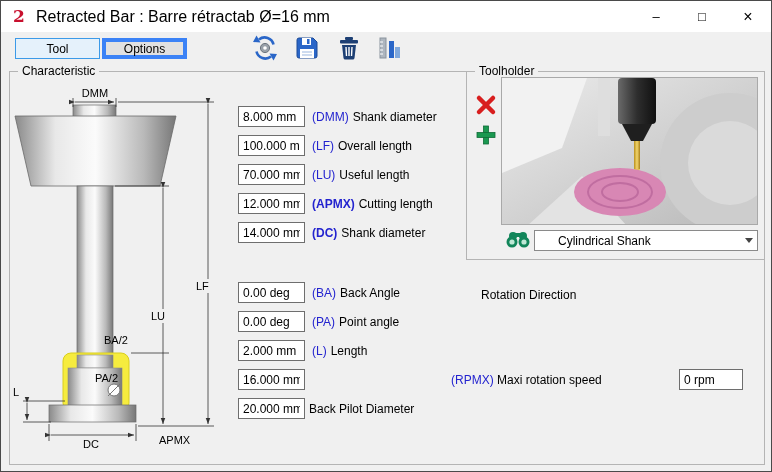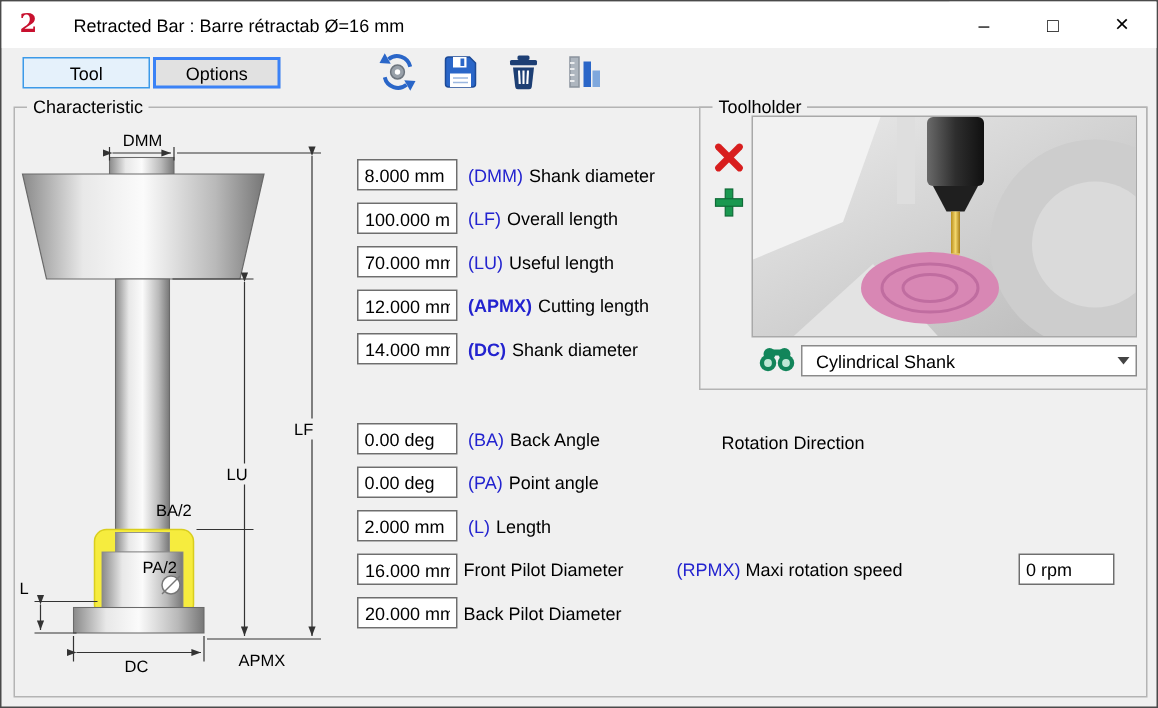--- a/index.html
+++ b/index.html
@@ -4,27 +4,27 @@
 <style>
   *{box-sizing:border-box;margin:0;padding:0}
   html,body{background:#8d8d8d}
   body{font-family:"Liberation Sans",sans-serif;font-size:12px;color:#000}
   .window{position:relative;width:772px;height:472px;background:#f0f0f0;border:1px solid #4a4a4a;overflow:hidden}
 
   
   .titlebar{position:absolute;left:0;top:0;right:0;height:31px;background:#fff;display:flex;align-items:center}
   .app-icon{margin-left:10px;width:16px;height:16px;line-height:15px;text-align:center;
             color:var(--title_icon_red);font-weight:bold;font-size:17px;font-family:"DejaVu Serif",serif}
-  .title{margin-left:22px;font-size:12px}
+  .title{margin-left:9px;font-size:16px}
   .win-controls{position:absolute;right:0;top:0;height:31px;display:flex}
   .win-btn{width:46px;height:31px;display:flex;align-items:center;justify-content:center;font-size:13px;background:#fff;border:none;font-family:inherit}
 
   
   .tab{position:absolute;top:37px;width:85px;height:21px;font-family:inherit;font-size:12px;
-       background:#e1e1e1;border:2px solid #3b82f6}
+       background:#e1e1e1;border:4px solid #3b82f6}
   .tab.selected{background:var(--selected_tab_bg);border:1px solid var(--selected_tab_border)}
   .icon-btn{position:absolute;top:33px;width:32px;height:28px;background:transparent;border:none;padding:1px}
   .icon-btn svg{width:26px;height:26px}
 
   
   .groupbox{position:absolute;border:1px solid #b4b4b4}
   .gb-label{position:absolute;top:-8px;left:8px;background:#f0f0f0;padding:0 4px;font-size:12px;line-height:15px}
 
   
   .field-row{position:absolute;left:237px;height:21px;display:flex;align-items:center;white-space:nowrap}
@@ -38,21 +38,21 @@
   .diagram{position:absolute;left:10px;top:84px}
   .diagram text{font-family:"Liberation Sans",sans-serif;font-size:11px;fill:#000}
 
   
   .square-btn{position:absolute;width:25px;height:25px;background:transparent;border:none;padding:0}
   .preview{position:absolute;left:500px;top:76px;width:257px;height:148px;border:1px solid #a9a9a9;overflow:hidden}
   .binoc-btn{position:absolute;left:502px;top:228px;width:29px;height:22px;background:transparent;border:none;padding:0}
 
   
   .combo{position:absolute;height:21px;border:1px solid #8a8a8a;background:#fff;display:flex;align-items:center}
-  .combo .txt{flex:1;padding-left:9px;white-space:nowrap;overflow:hidden}
+  .combo .txt{flex:1;padding-left:23px;white-space:nowrap;overflow:hidden}
   .combo .chev{width:17px;height:100%;display:flex;align-items:center;justify-content:center}
   .combo .chev i{width:0;height:0;border-left:4px solid transparent;border-right:4px solid transparent;border-top:5px solid #444}
   .combo.gray{background:#f0f0f0}
 
   .static-label{position:absolute;white-space:nowrap}
   .rpmx-code{color:var(--code_blue)}
   .rpm-input{position:absolute;left:678px;top:368px;width:64px;height:21px;border:1px solid #6e6e6e;
              background:#fff;font:12px "Liberation Sans",sans-serif;padding:0 4px}
 </style>
 </head>
@@ -215,21 +215,20 @@
     <span class="code">(PA)</span>
     <span class="lbl">Point angle</span>
   </div>
   <div class="field-row" style="top:339px">
     <input value="2.000 mm" style="">
     <span class="code">(L)</span>
     <span class="lbl">Length</span>
   </div>
   <div class="field-row" style="top:368px">
     <input value="16.000 mm" style="">
-    <span class="lbl">Front Pilot Diameter</span>
   </div>
   <div class="field-row" style="top:397px">
     <input value="20.000 mm" style="">
     <span class="lbl">Back Pilot Diameter</span>
   </div>
 
   <div class="groupbox" style="left:465px;top:70px;width:299px;height:189px">
     <span class="gb-label">Toolholder</span>
   </div>
 

